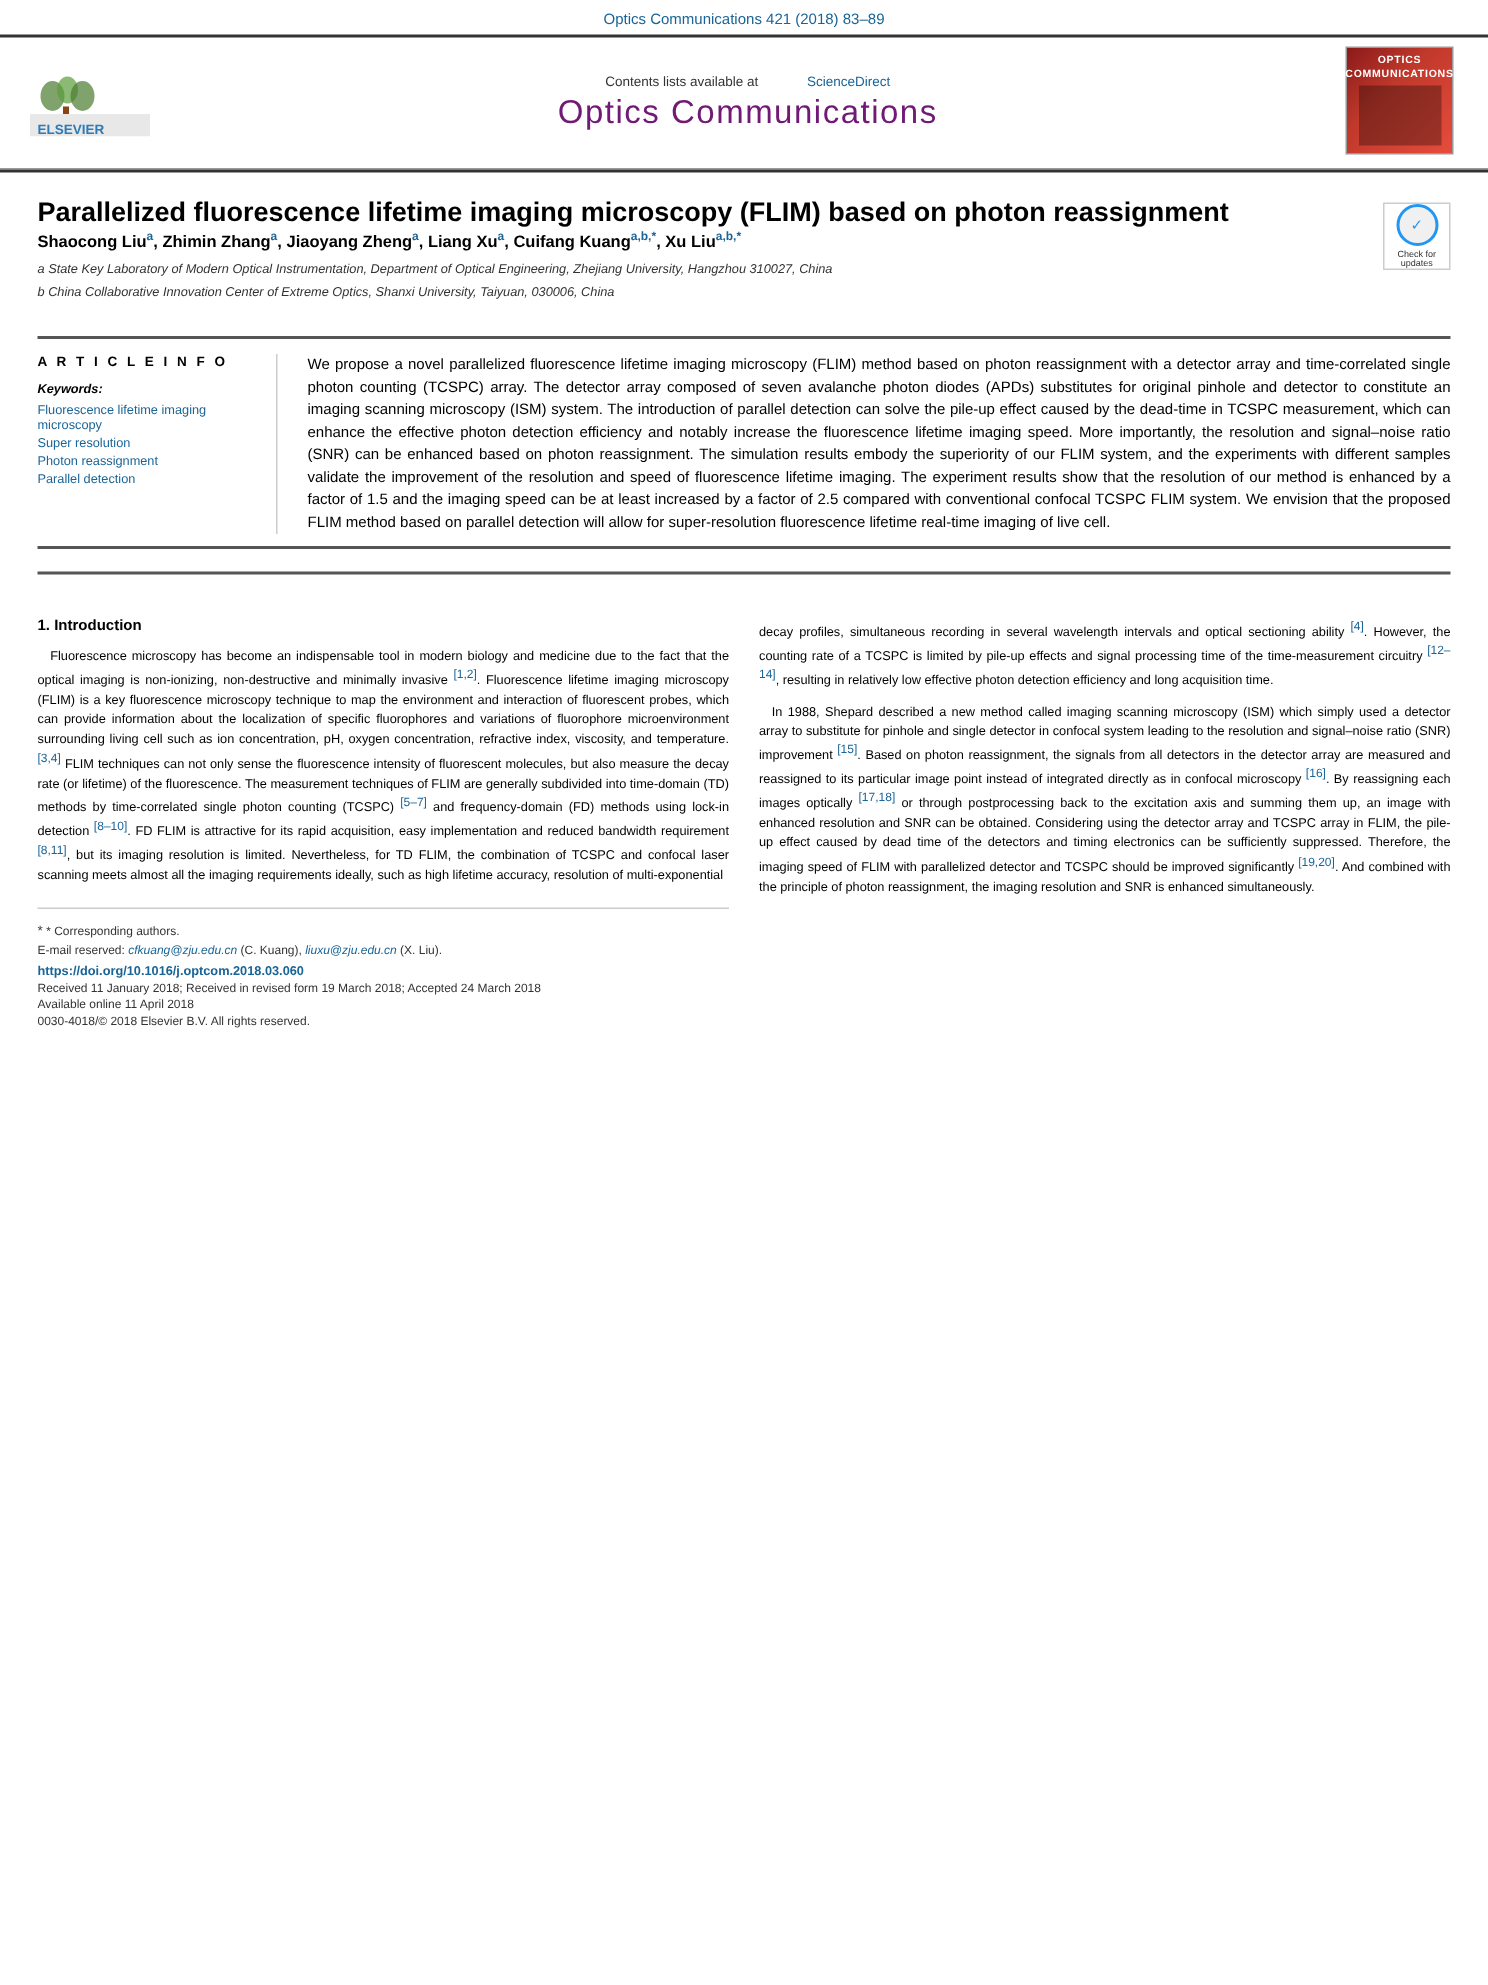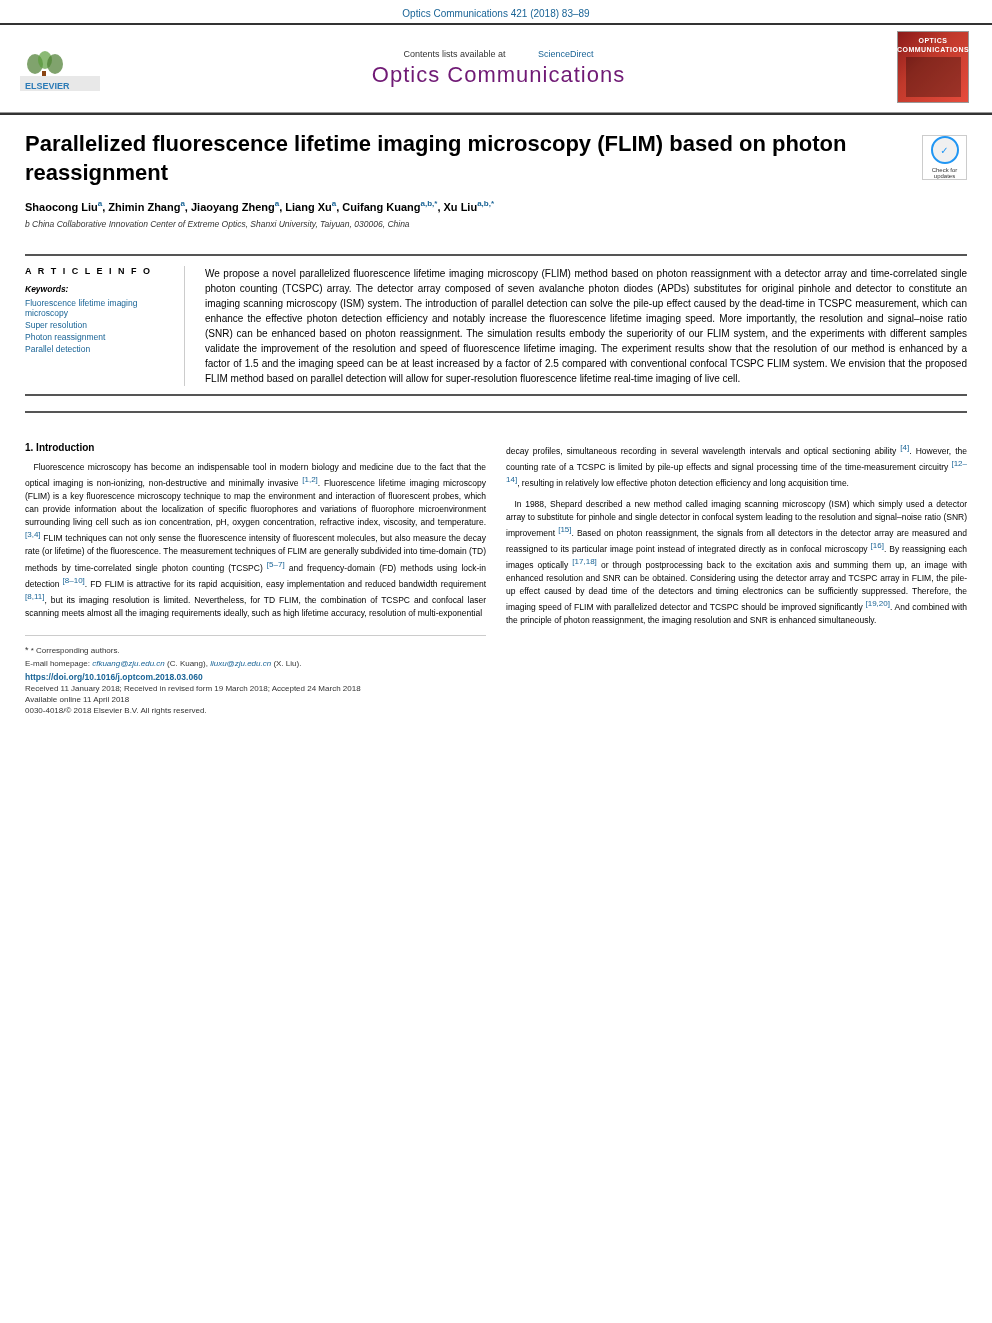--- a/index.html
+++ b/index.html
@@ -113,26 +113,25 @@
     .article-title-section {
       display: flex;
       gap: 15px;
       margin-bottom: 12px;
       padding-bottom: 8px;
     }
     .article-title-main {
       flex: 1;
     }
     .article-title {
-      font-size: 22px;
+      font-size: 18px;
       font-weight: bold;
       color: #000;
       line-height: 1.3;
       font-family: Arial, sans-serif;
-      margin-bottom: 12px;
     }
     .authors-line {
       font-size: 11px;
       color: #000;
       font-family: Arial, sans-serif;
       font-weight: bold;
       margin-bottom: 6px;
     }
     .authors-line sup {
       font-size: 8px;
@@ -348,20 +347,21 @@
 </div>
 
 <div class="article-content">
 
   <div class="article-title-section">
     <div class="article-title-main">
       <div class="article-title">Parallelized fluorescence lifetime imaging microscopy (FLIM) based on photon reassignment</div>
       <div class="authors-line">
         Shaocong Liu<sup>a</sup>, Zhimin Zhang<sup>a</sup>, Jiaoyang Zheng<sup>a</sup>, Liang Xu<sup>a</sup>, Cuifang Kuang<sup>a,b,*</sup>, Xu Liu<sup>a,b,*</sup>
       </div>
+      <div class="affiliations">a State Key Laboratory of Modern Optical Instrumentation, Department of Optical Engineering, Zhejiang University, Hangzhou 310027, China</div>
       <div class="affiliations">b China Collaborative Innovation Center of Extreme Optics, Shanxi University, Taiyuan, 030006, China</div>
     </div>
     <div>
       <div class="check-updates">
         <div class="check-updates-circle">✓</div>
         <span>Check for updates</span>
       </div>
     </div>
   </div>
 
@@ -391,21 +391,21 @@
       <div class="section-title">1.   Introduction</div>
       <div class="body-paragraph">
         <span class="indent">Fluorescence microscopy has become an indispensable tool in modern biology and medicine due to the fact that the optical imaging is non-ionizing, non-destructive and minimally invasive <span class="ref">[1,2]</span>. Fluorescence lifetime imaging microscopy (FLIM) is a key fluorescence microscopy technique to map the environment and interaction of fluorescent probes, which can provide information about the localization of specific fluorophores and variations of fluorophore microenvironment surrounding living cell such as ion concentration, pH, oxygen concentration, refractive index, viscosity, and temperature. <span class="ref">[3,4]</span> FLIM techniques can not only sense the fluorescence intensity of fluorescent molecules, but also measure the decay rate (or lifetime) of the fluorescence. The measurement techniques of FLIM are generally subdivided into time-domain (TD) methods by time-correlated single photon counting (TCSPC) <span class="ref">[5–7]</span> and frequency-domain (FD) methods using lock-in detection <span class="ref">[8–10]</span>. FD FLIM is attractive for its rapid acquisition, easy implementation and reduced bandwidth requirement <span class="ref">[8,11]</span>, but its imaging resolution is limited. Nevertheless, for TD FLIM, the combination of TCSPC and confocal laser scanning meets almost all the imaging requirements ideally, such as high lifetime accuracy, resolution of multi-exponential</span>
       </div>
 
       <div class="article-footer">
         <div class="footnote">
           <span class="footnote-star">*</span> <span>* Corresponding authors.</span>
         </div>
         <div class="email-line">
-          <span>E-mail homepage:</span>
+          <span>E-mail reserved:</span>
           <a class="email-link">cfkuang@zju.edu.cn</a>
           (<span>C. Kuang</span>),
           <a class="email-link">liuxu@zju.edu.cn</a>
           (<span>X. Liu</span>).
         </div>
         <div class="doi-line">
           <a style="color:#1a6496;">https://doi.org/10.1016/j.optcom.2018.03.060</a>
         </div>
         <div class="received-line">Received 11 January 2018; Received in revised form 19 March 2018; Accepted 24 March 2018</div>
         <div class="received-line">Available online 11 April 2018</div>

